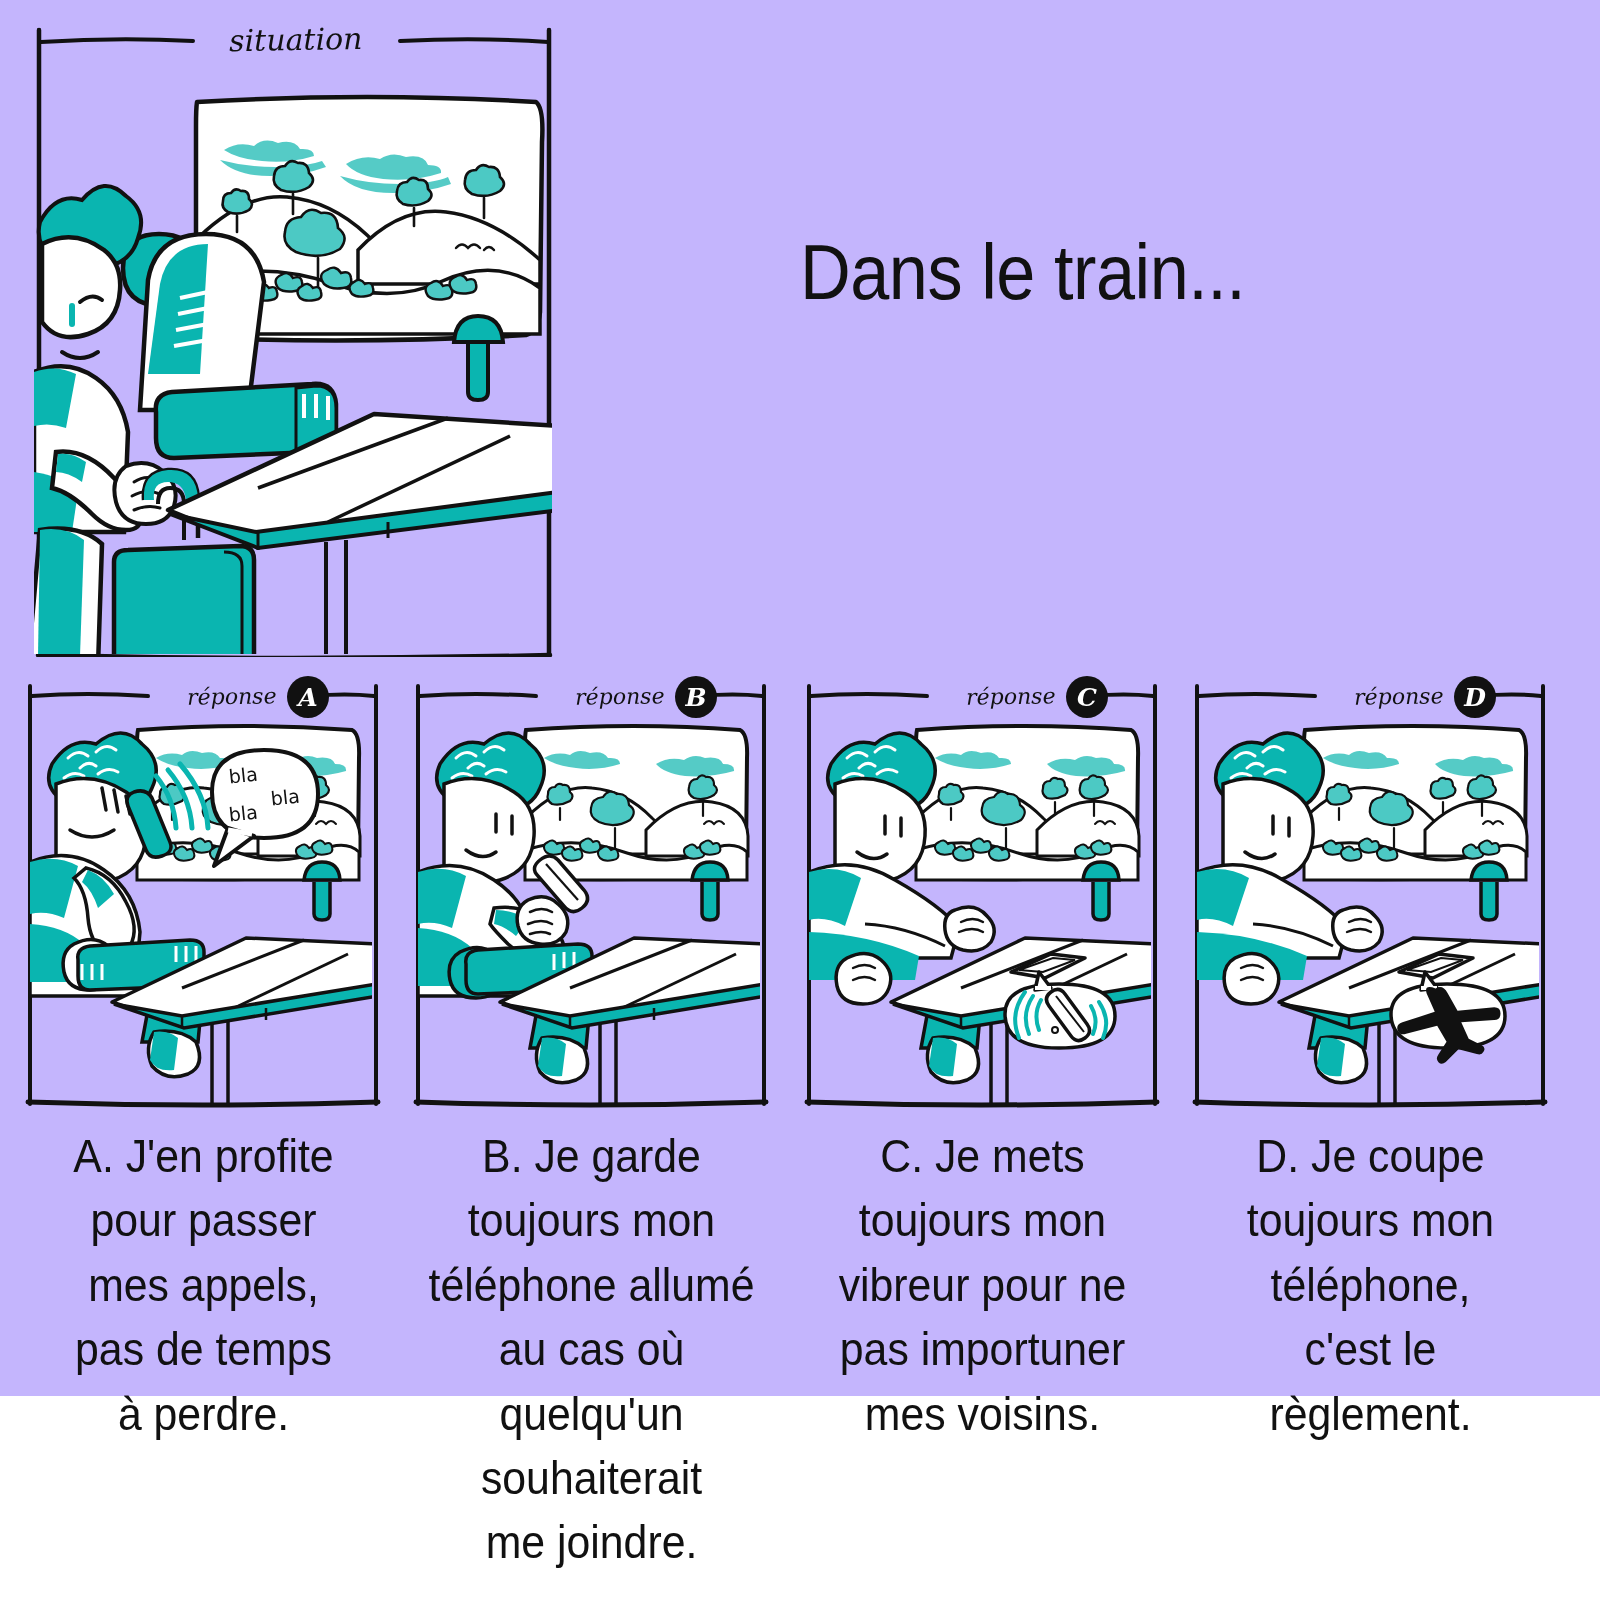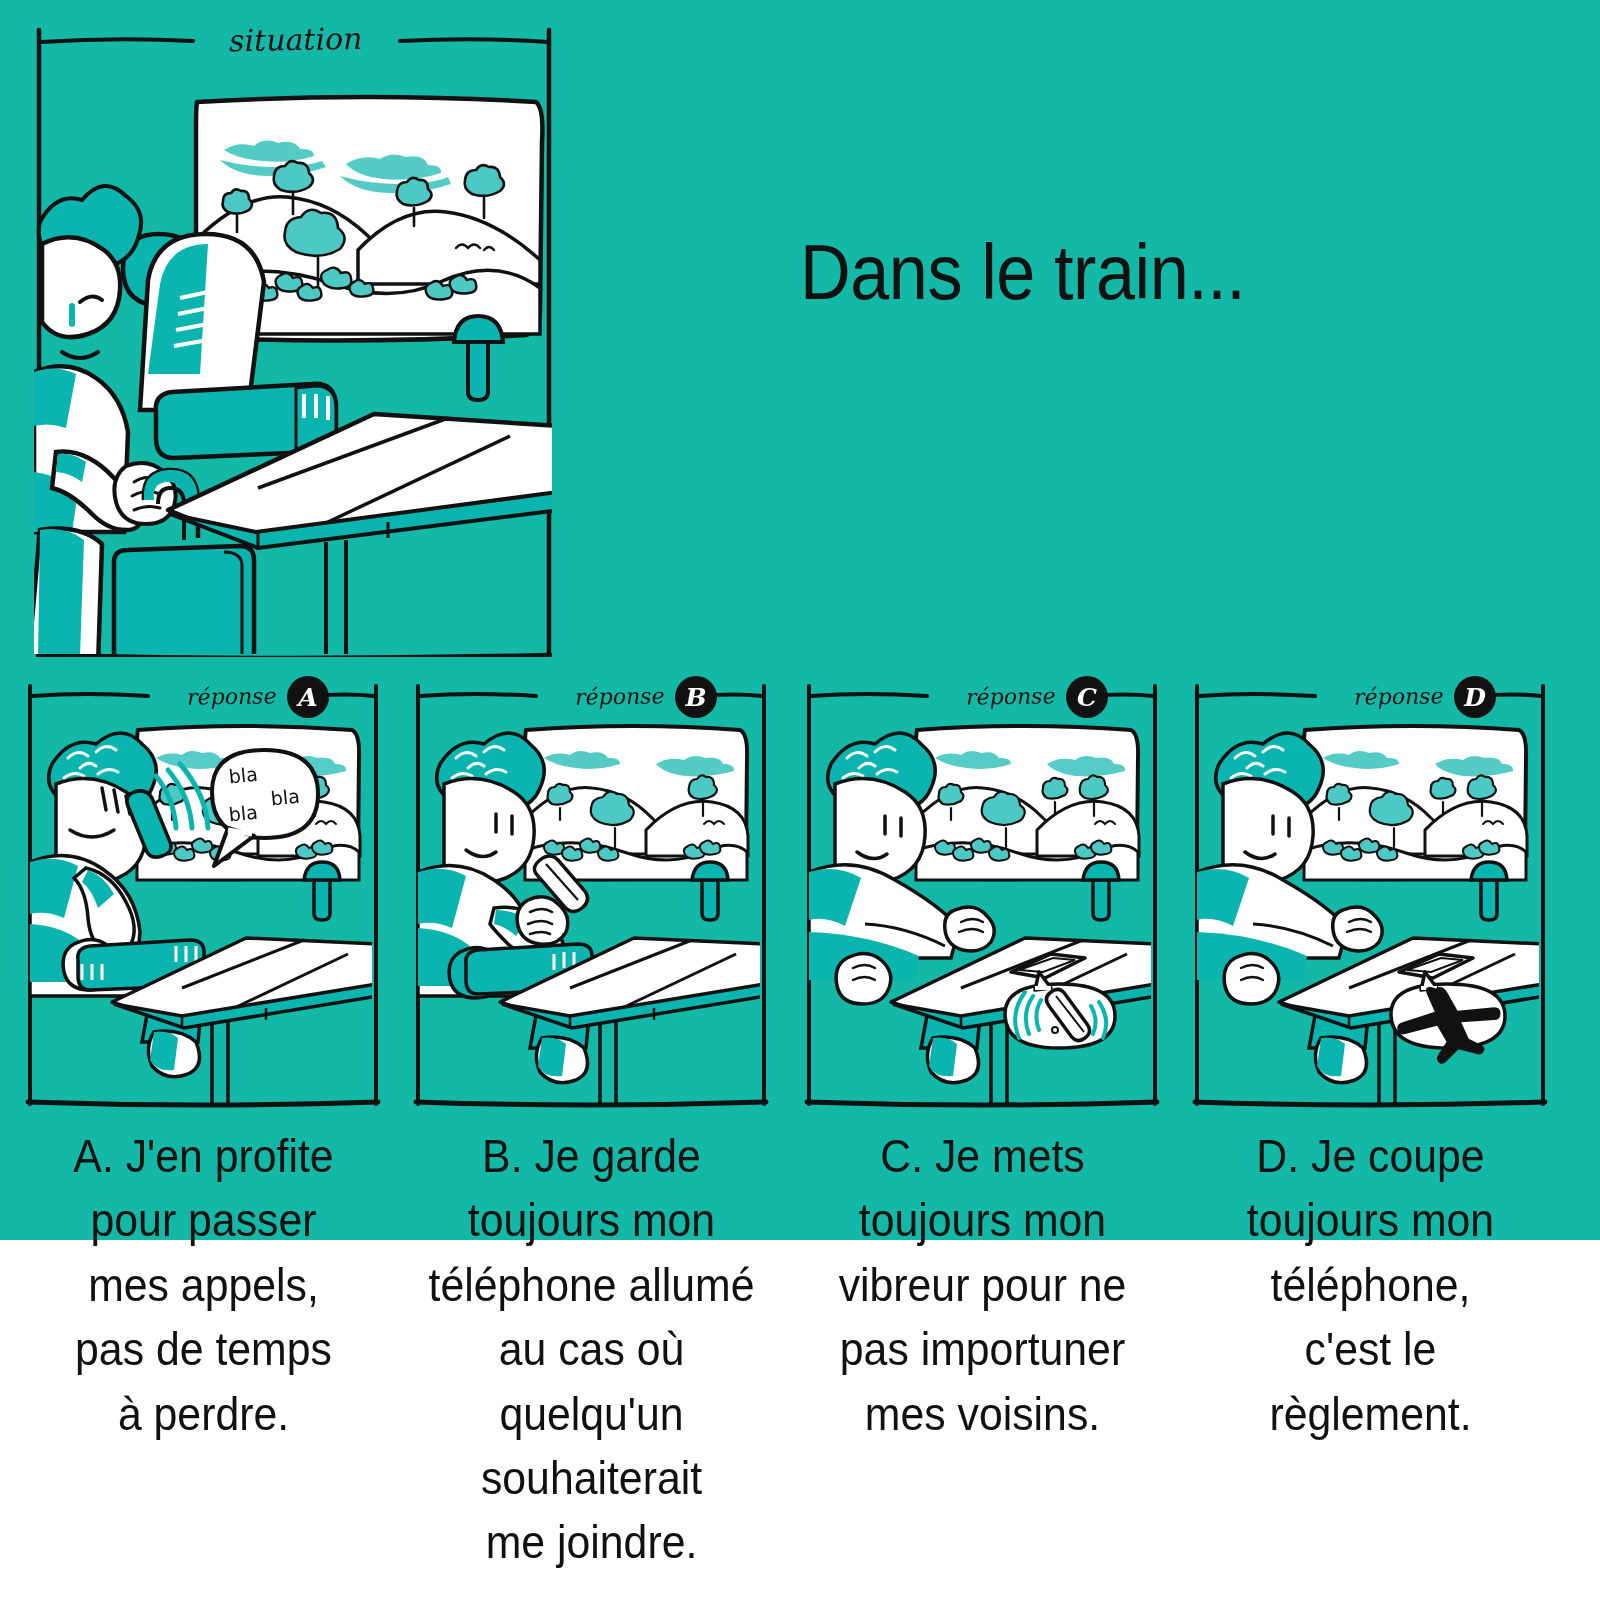--- a/index.html
+++ b/index.html
@@ -8,22 +8,22 @@
     width: 1600px;
     height: 1600px;
     background: #ffffff;
     font-family: "Liberation Sans", sans-serif;
     overflow: hidden;
   }
 
   #root {
     position: relative;
     width: 1600px;
-    height: 1240px;
-    background: #14b8a6;
+    height: 1396px;
+    background: #c4b5fd;
   }
 
   
   .situation-panel {
     position: absolute;
     left: 28px;
     top: 22px;
     width: 530px;
     height: 635px;
   }

